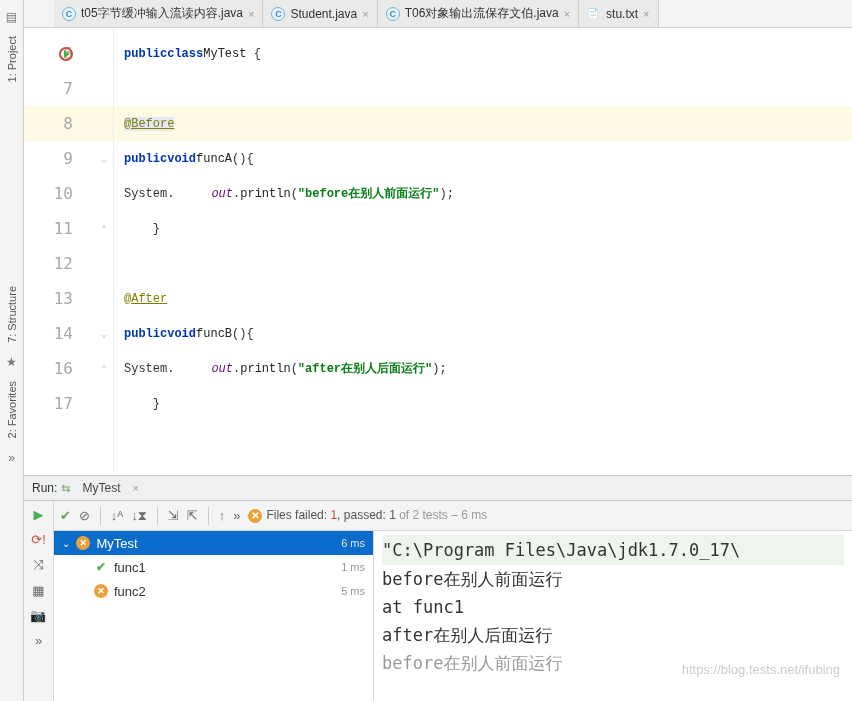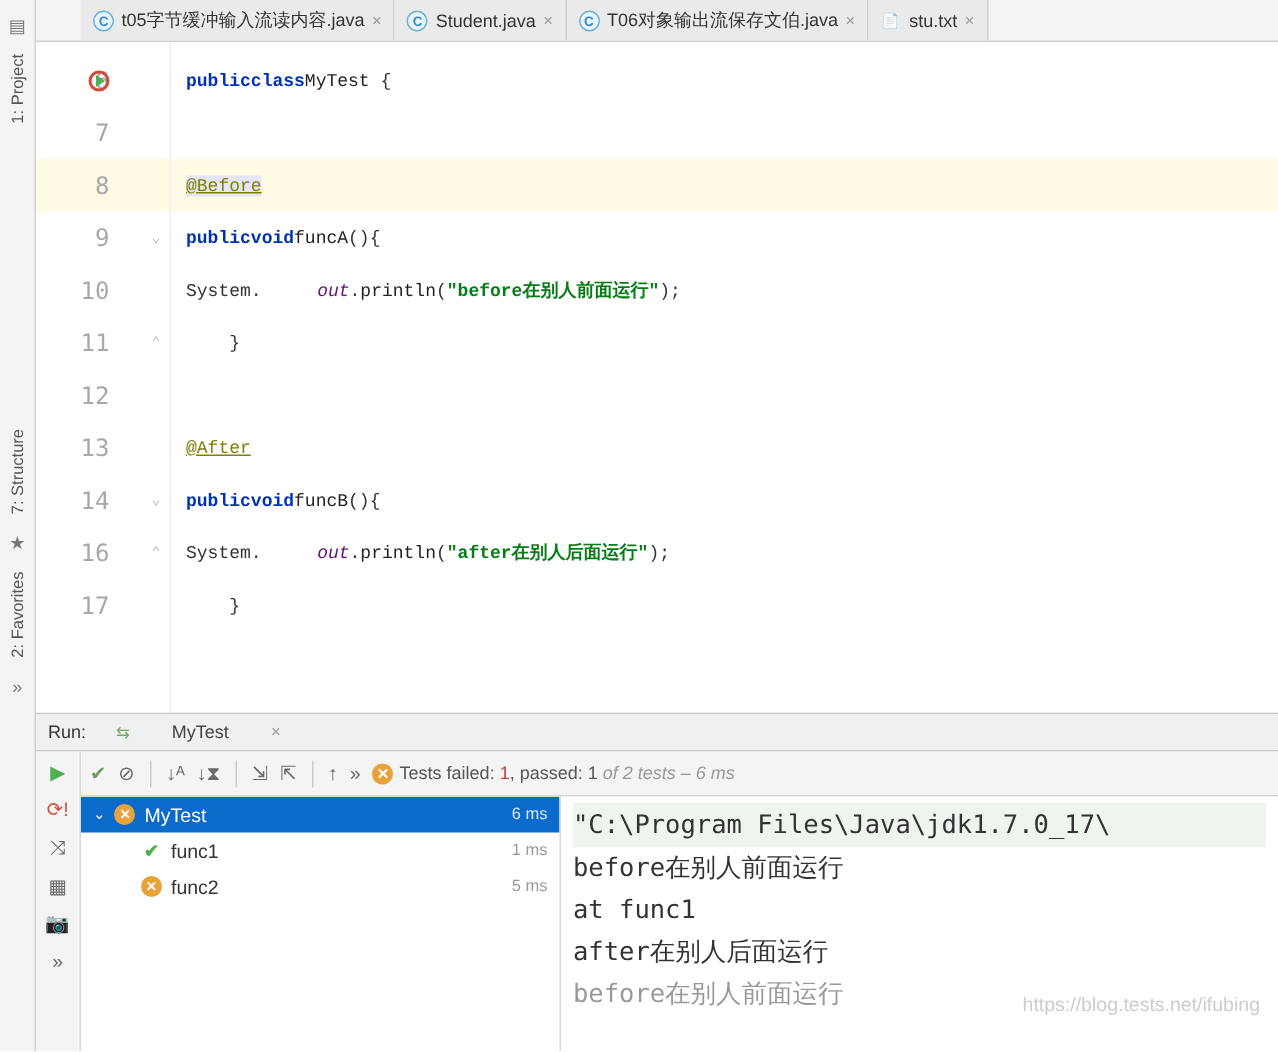--- a/index.html
+++ b/index.html
@@ -125,21 +125,21 @@
 .fld { color: #660e7a; font-style: italic; margin-left: 37px; }
 .str { color: #067d17; font-weight: bold; }
 .run-header {
   height: 26px;
   background: #eef0f2;
   border-top: 1px solid #c8c8c8;
   border-bottom: 1px solid #c8c8c8;
   display: flex;
   align-items: center;
   padding: 0 8px;
-  gap: 20px;
+  gap: 4px;
   font-size: 12px;
 }
 .run-header .arrows { color: #7aa76f; font-size: 11px; }
 .run-header .run-tab {
   padding: 2px 8px;
   color: #444;
 }
 .run-header .tab-close { color: #999; font-size: 11px; }
 .run-body { display: flex; height: 200px; }
 .run-toolbar-left {
@@ -165,21 +165,21 @@
   font-size: 12px;
 }
 .run-sub-toolbar .sep { width: 1px; height: 18px; background: #ccc; margin: 0 2px; }
 .test-summary { color: #555; }
 .test-summary .fail-icon {
   display:inline-flex;width:14px;height:14px;border-radius:50%;
   background:#e9a13b;color:#fff;align-items:center;justify-content:center;
   font-size:10px;font-weight:bold;margin-right:4px;
 }
 .test-summary .red { color: #c04040; }
-.test-summary .grey { color: #999; font-style: italic; }
+.test-summary .grey { color: #999; }
 .run-split { flex: 1; display: flex; overflow: hidden; }
 .test-tree {
   width: 320px;
   background: #fff;
   border-right: 1px solid #d8d8d8;
   font-size: 13px;
   overflow: hidden;
 }
 .tree-row {
   display: flex;
@@ -347,21 +347,21 @@
           <span class="sep"></span>
           <span class="tool-icon">↓ᴬ</span>
           <span class="tool-icon">↓⧗</span>
           <span class="sep"></span>
           <span class="tool-icon">⇲</span>
           <span class="tool-icon">⇱</span>
           <span class="sep"></span>
           <span class="tool-icon">↑</span>
           <span class="tool-icon">»</span>
           <span class="test-summary">
-            <span class="fail-icon">✕</span><span>Tests failed: </span><span class="red">1</span><span>, passed: </span><span>1</span><span class="grey"> of 2 tests – 6 ms</span>
+            <span class="fail-icon">✕</span><span>Files failed: </span><span class="red">1</span><span>, passed: </span><span>1</span><span class="grey"> of 2 tests – 6 ms</span>
           </span>
         </div>
         <div class="run-split">
           <div class="test-tree">
             <div class="tree-row selected">
               <span class="left">
                 <span class="chev">⌄</span>
                 <span class="tree-status status-fail">✕</span>
                 <span>MyTest</span>
               </span>

